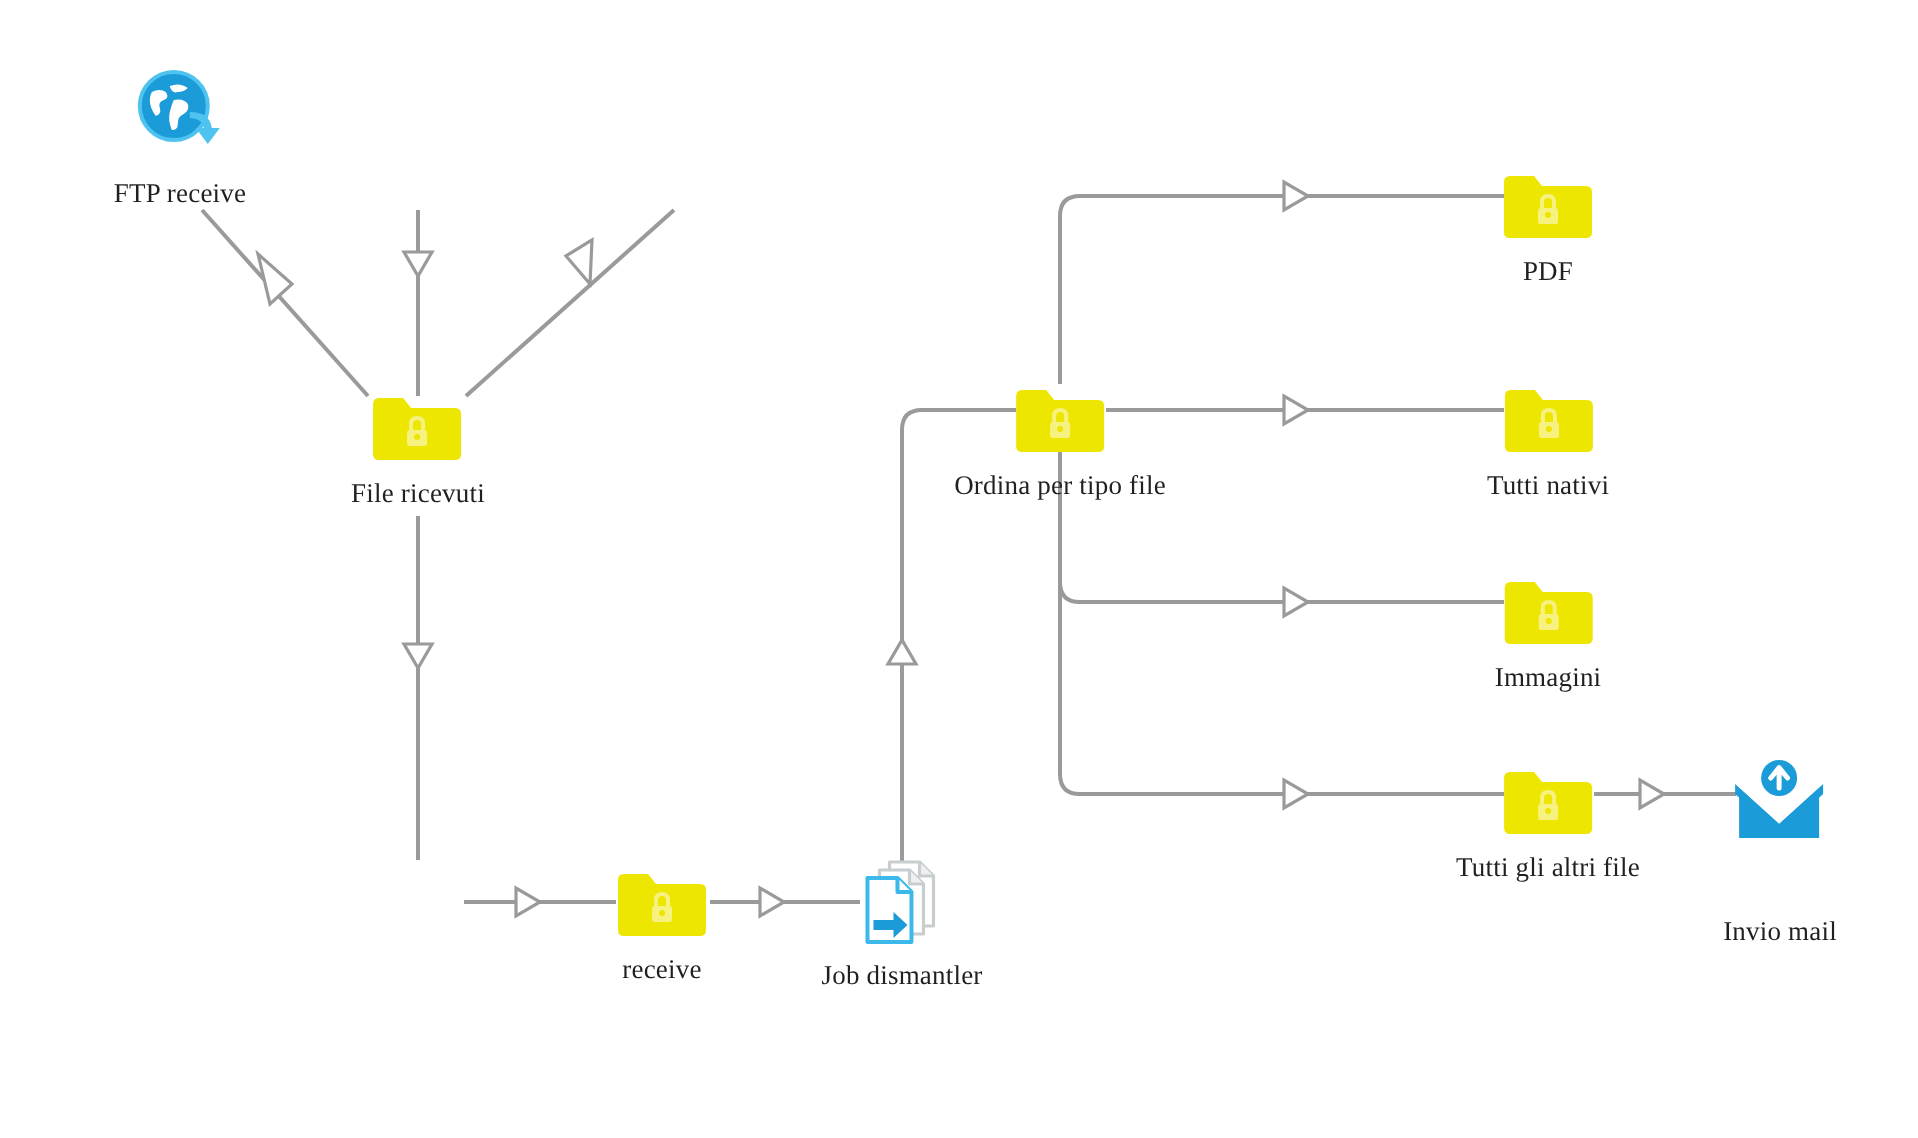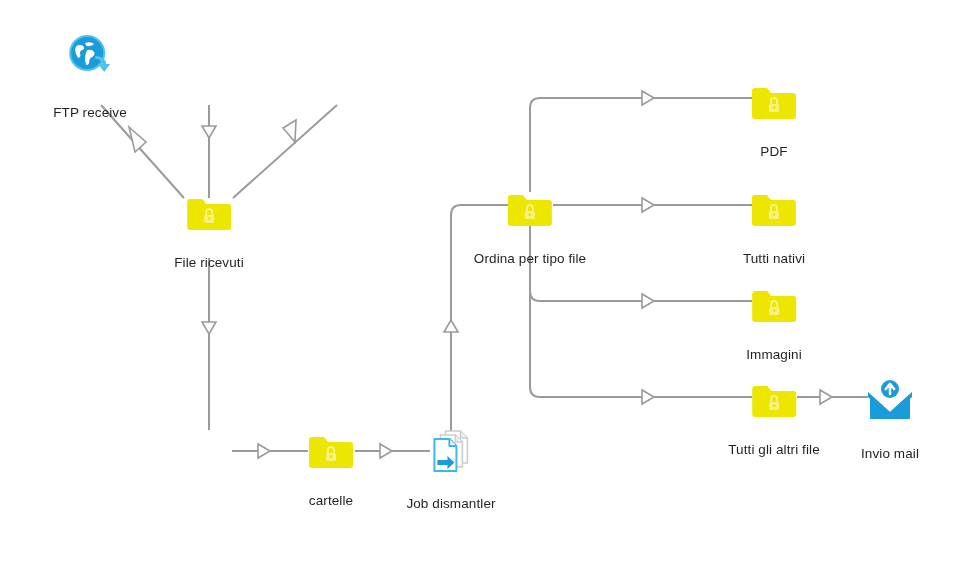--- a/index.html
+++ b/index.html
@@ -28,26 +28,27 @@
     display: flex;
     flex-direction: column;
     align-items: center;
     z-index: 3;
   }
   .node .icon-wrap {
     display: block;
     line-height: 0;
   }
   .node .node-label {
-    margin-top: 23px;
+    margin-top: 7px;
     font-size: 13.5px;
     color: #221f1f;
     white-space: nowrap;
     text-align: left;
     letter-spacing: 0.1px;
+    font-family: Liberation Serif, serif;
   }
 </style>
 </head>
 <body>
 
 <div id="stage">
 
   <svg id="edges" viewBox="0 0 959 569" width="959" height="569">
     <g stroke="#9a9a9a" stroke-width="2" fill="none" stroke-linecap="butt">
 
@@ -151,21 +152,21 @@
     <span class="icon-wrap">
       <svg width="46" height="36" viewBox="0 0 46 36">
         <path d="M1 6 Q1 3 4 3 L16 3 L20 8 L42 8 Q45 8 45 11 L45 31 Q45 34 42 34 L4 34 Q1 34 1 31 Z" fill="#ece600"></path>
         <g fill="#f7f180">
           <rect x="18" y="19" width="10" height="8" rx="1.4"></rect>
           <path d="M20 19 L20 16 Q20 13 23 13 Q26 13 26 16 L26 19" fill="none" stroke="#f7f180" stroke-width="2"></path>
           <circle cx="23" cy="22.5" r="1.5" fill="#ece600"></circle>
         </g>
       </svg>
     </span>
-    <span class="node-label">cartelle</span>
+    <span class="node-label">receive</span>
   </div>
 
   <div class="node" style="left:451px; top:429px;">
     <span class="icon-wrap">
       <svg width="44" height="44" viewBox="0 0 44 44">
         <path d="M16 2 L31 2 L38 9 L38 34 L16 34 Z" fill="#ffffff" stroke="#c8cdd0" stroke-width="1.6" stroke-linejoin="round"></path>
         <path d="M31 2 L31 9 L38 9" fill="#eef1f2" stroke="#c8cdd0" stroke-width="1.6" stroke-linejoin="round"></path>
         <path d="M11 6 L26 6 L33 13 L33 38 L11 38 Z" fill="#ffffff" stroke="#c8cdd0" stroke-width="1.6" stroke-linejoin="round"></path>
         <path d="M26 6 L26 13 L33 13" fill="#eef1f2" stroke="#c8cdd0" stroke-width="1.6" stroke-linejoin="round"></path>
         <path d="M5 10 L20 10 L27 17 L27 42 L5 42 Z" fill="#ffffff" stroke="#3cb9ea" stroke-width="2" stroke-linejoin="round"></path>
@@ -239,21 +240,21 @@
         <g fill="#f7f180">
           <rect x="18" y="19" width="10" height="8" rx="1.4"></rect>
           <path d="M20 19 L20 16 Q20 13 23 13 Q26 13 26 16 L26 19" fill="none" stroke="#f7f180" stroke-width="2"></path>
           <circle cx="23" cy="22.5" r="1.5" fill="#ece600"></circle>
         </g>
       </svg>
     </span>
     <span class="node-label">Tutti gli altri file</span>
   </div>
 
-  <div class="node" style="left:890px; top:377px;">
+  <div class="node" style="left:890px; top:377px;gap:28px;">
     <span class="icon-wrap">
       <svg width="50" height="46" viewBox="0 0 50 46">
         <rect x="5" y="18" width="40" height="24" fill="#1b9bd7"></rect>
         <path d="M5 17 L25 35 L45 17 Z" fill="#ffffff"></path>
         <path d="M3 15 L25 35 L47 15 L47 20 L25 40 L3 20 Z" fill="#1b9bd7"></path>
         <circle cx="25" cy="12" r="10.5" fill="#ffffff"></circle>
         <circle cx="25" cy="12" r="9" fill="#1b9bd7"></circle>
         <path d="M25 17 L25 8 M20.8 12 L25 6.8 L29.2 12" stroke="#ffffff" stroke-width="2.5" fill="none" stroke-linecap="round" stroke-linejoin="round"></path>
       </svg>
     </span>

